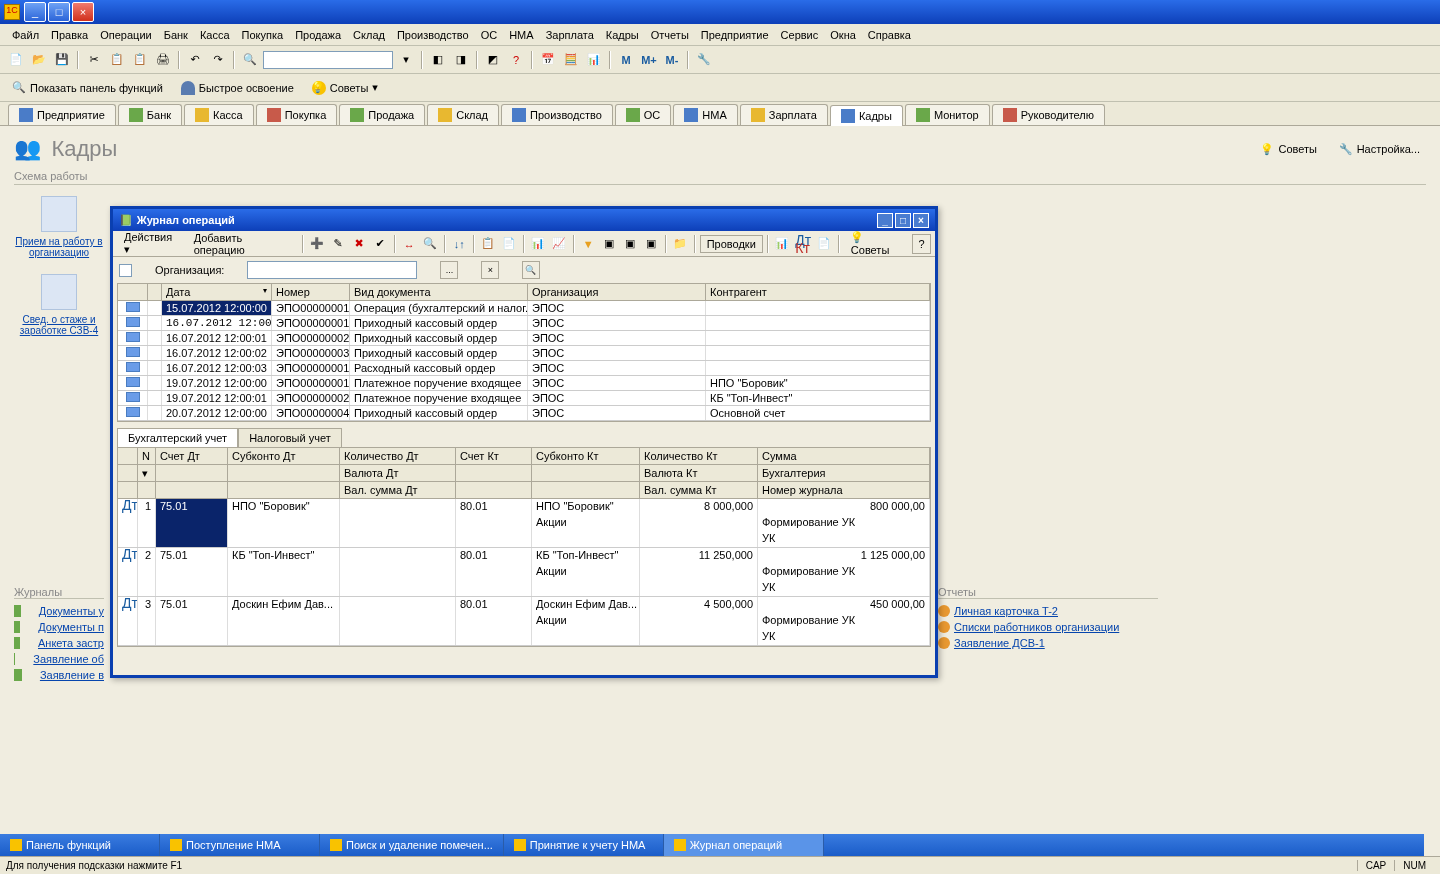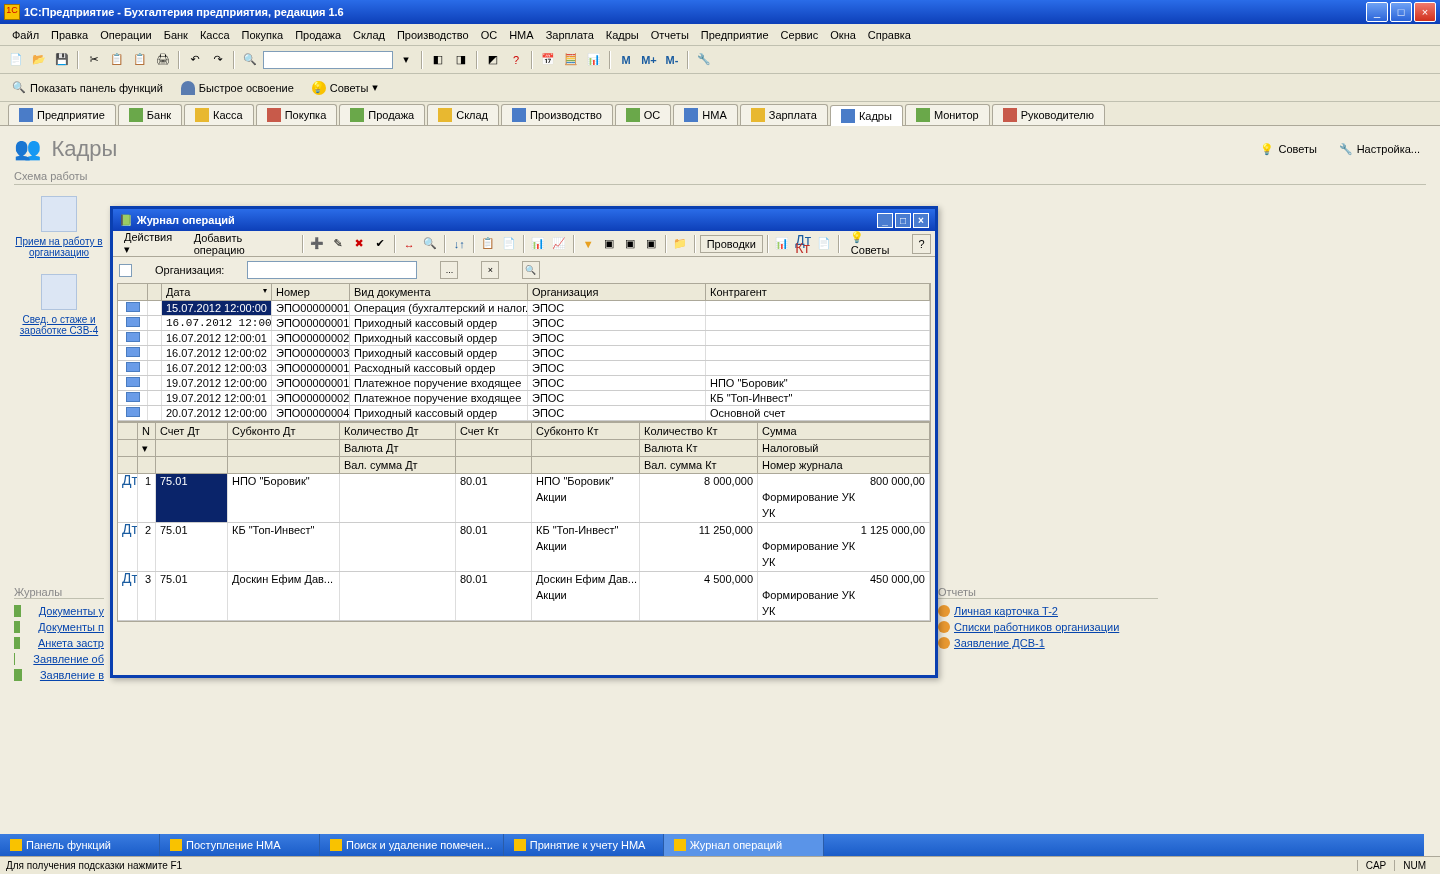--- a/index.html
+++ b/index.html
@@ -118,21 +118,20 @@
 
 .statusbar { position: absolute; bottom: 0; left: 0; right: 0; height: 18px; background: #ece9d8; border-top: 1px solid #aca899; display: flex; align-items: center; padding: 0 6px; font-size: 10px; }
 .statusbar .st-left { flex: 1; }
 .statusbar .st-cell { border-left: 1px solid #aca899; padding: 0 8px; }
 </style>
 </head>
 <body>
 
 <div class="titlebar">
   <div class="logo">1C</div>
-  <div class="title">1С:Предприятие  - Бухгалтерия предприятия, редакция 1.6</div>
   <div class="winbtns">
     <div class="winbtn">_</div>
     <div class="winbtn">□</div>
     <div class="winbtn close">×</div>
   </div>
 </div>
 
 <div class="menubar">
   <span>Файл</span>
   <span>Правка</span>
@@ -467,20 +466,24 @@
           <div class="gcell" style="width:14px;">&nbsp;</div>
           <div class="gcell date" style="width:110px;">20.07.2012 12:00:00</div>
           <div class="gcell" style="width:78px;">ЭПО00000004</div>
           <div class="gcell" style="width:178px;">Приходный кассовый ордер</div>
           <div class="gcell" style="width:178px;">ЭПОС</div>
           <div class="gcell" style="flex:1;">Основной счет</div>
         </div>
       </div>
   </div>
 
+  <div class="subtabs">
+    <div class="subtab active">Бухгалтерский учет</div>
+    <div class="subtab">Налоговый учет</div>
+  </div>
 
   <div class="dgrid">
     <div class="dgrid-head">
       <div class="dhrow">
         <div class="dh" style="width:20px;">&nbsp;</div>
         <div class="dh" style="width:18px;">N</div>
         <div class="dh" style="width:72px;"><span>Счет Дт</span></div>
         <div class="dh" style="width:112px;">Субконто Дт</div>
         <div class="dh" style="width:116px;">Количество Дт</div>
         <div class="dh" style="width:76px;">Счет Кт</div>
@@ -490,21 +493,21 @@
       </div>
       <div class="dhrow">
         <div class="dh" style="width:20px;">&nbsp;</div>
         <div class="dh" style="width:18px;">▾</div>
         <div class="dh" style="width:72px;">&nbsp;</div>
         <div class="dh" style="width:112px;">&nbsp;</div>
         <div class="dh" style="width:116px;">Валюта Дт</div>
         <div class="dh" style="width:76px;">&nbsp;</div>
         <div class="dh" style="width:108px;">&nbsp;</div>
         <div class="dh" style="width:118px;">Валюта Кт</div>
-        <div class="dh" style="flex:1;">Налоговый</div>
+        <div class="dh" style="flex:1;">Бухгалтерия</div>
       </div>
       <div class="dhrow">
         <div class="dh" style="width:20px;">&nbsp;</div>
         <div class="dh" style="width:18px;">&nbsp;</div>
         <div class="dh" style="width:72px;">&nbsp;</div>
         <div class="dh" style="width:112px;">&nbsp;</div>
         <div class="dh" style="width:116px;">Вал. сумма Дт</div>
         <div class="dh" style="width:76px;">&nbsp;</div>
         <div class="dh" style="width:108px;">&nbsp;</div>
         <div class="dh" style="width:118px;">Вал. сумма Кт</div>

